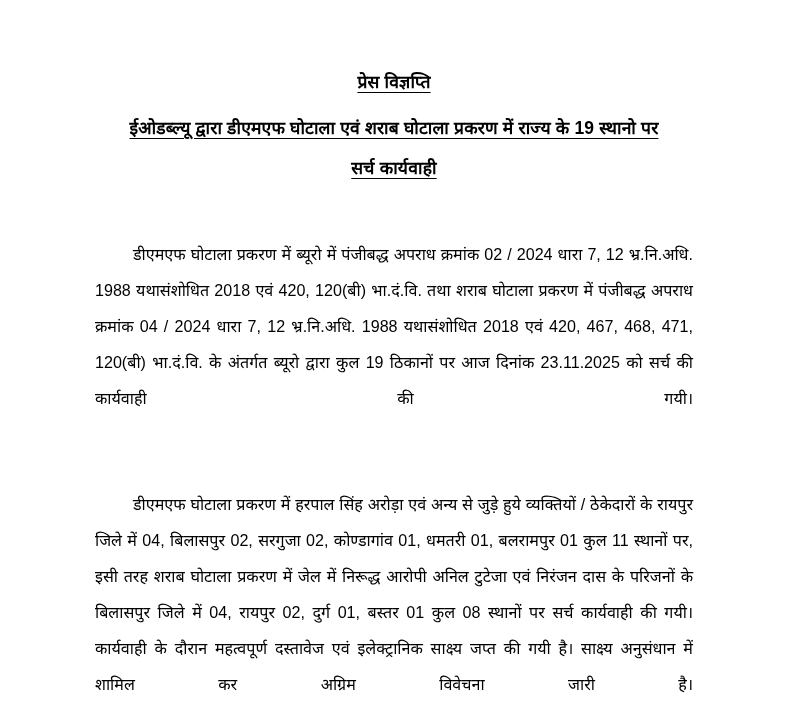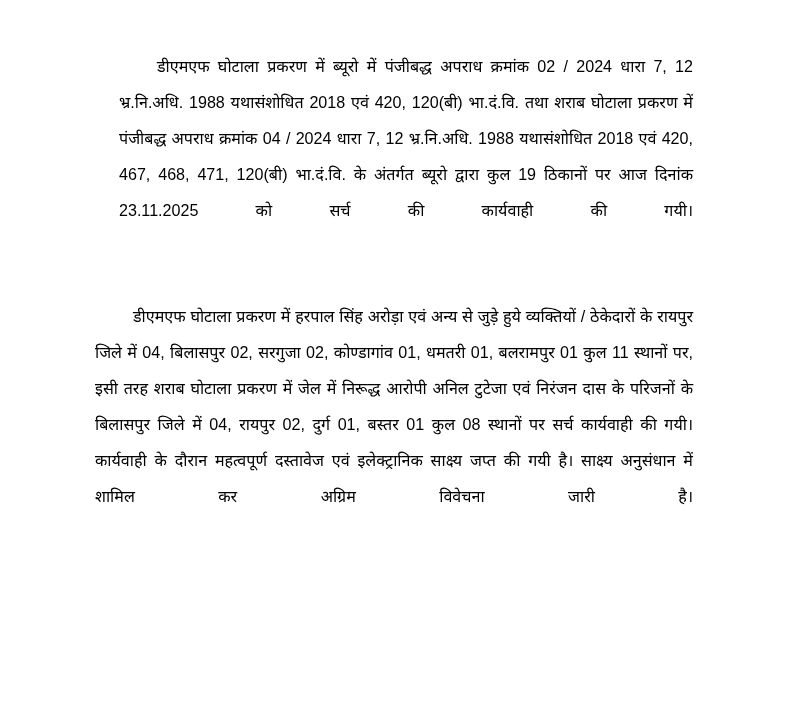--- a/index.html
+++ b/index.html
@@ -67,40 +67,45 @@
     font-family: "Liberation Sans", "DejaVu Sans", sans-serif;
     font-size: 16.1px;
     line-height: 36px;
     text-align: justify;
     text-justify: inter-word;
     text-indent: 38px;
     margin: 0;
     word-spacing: 0.3px;
   }
 
-  .para-1 { margin-top: 48px; margin-left: 24px; }
+  .para-1 { margin-top: 48px; }
   .para-2 { margin-top: 34px; }
 
   .para b,
   .para .bold {
     font-weight: 400;
   }
 
   
   .para::after {
     content: "";
     display: inline-block;
     width: 100%;
   }
 </style>
 </head>
 <body>
 
 <div class="page">
   <div class="doc-body">
 
+    <div class="heading-block">
+      <div class="heading-line heading-title-1"><span class="u">प्रेस विज्ञप्ति</span></div>
+      <div class="heading-line heading-title-2"><span class="u">ईओडब्ल्यू द्वारा डीएमएफ घोटाला एवं शराब घोटाला प्रकरण में राज्य के 19 स्थानो पर</span></div>
+      <div class="heading-line heading-title-3"><span class="u">सर्च कार्यवाही</span></div>
+    </div>
 
     <p class="para para-1"><span>डीएमएफ घोटाला प्रकरण में ब्यूरो में पंजीबद्ध अपराध क्रमांक 02 / 2024 धारा 7, 12 भ्र.नि.अधि. 1988 यथासंशोधित 2018 एवं 420, 120(बी) भा.दं.वि. तथा शराब घोटाला प्रकरण में पंजीबद्ध अपराध क्रमांक 04 / 2024 धारा 7, 12 भ्र.नि.अधि. 1988 यथासंशोधित 2018 एवं 420, 467, 468, 471, 120(बी) भा.दं.वि. के अंतर्गत ब्यूरो द्वारा कुल 19 ठिकानों पर आज दिनांक 23.11.2025 को सर्च की कार्यवाही की गयी।</span></p>
 
     <p class="para para-2"><span>डीएमएफ घोटाला प्रकरण में हरपाल सिंह अरोड़ा एवं अन्य से जुड़े हुये व्यक्तियों / ठेकेदारों के रायपुर जिले में 04, बिलासपुर 02, सरगुजा 02, कोण्डागांव 01, धमतरी 01, बलरामपुर 01 </span><span class="bold">कुल 11</span><span> स्थानों पर, इसी तरह शराब घोटाला प्रकरण में जेल में निरूद्ध आरोपी अनिल टुटेजा एवं निरंजन दास के परिजनों के बिलासपुर जिले में 04, रायपुर 02, दुर्ग 01, बस्तर 01 </span><span class="bold">कुल 08</span><span> स्थानों पर सर्च कार्यवाही की गयी। कार्यवाही के दौरान महत्वपूर्ण दस्तावेज एवं इलेक्ट्रानिक साक्ष्य जप्त की गयी है। साक्ष्य अनुसंधान में शामिल कर अग्रिम विवेचना जारी है।</span></p>
 
   </div>
 </div>
 
 </body></html>

